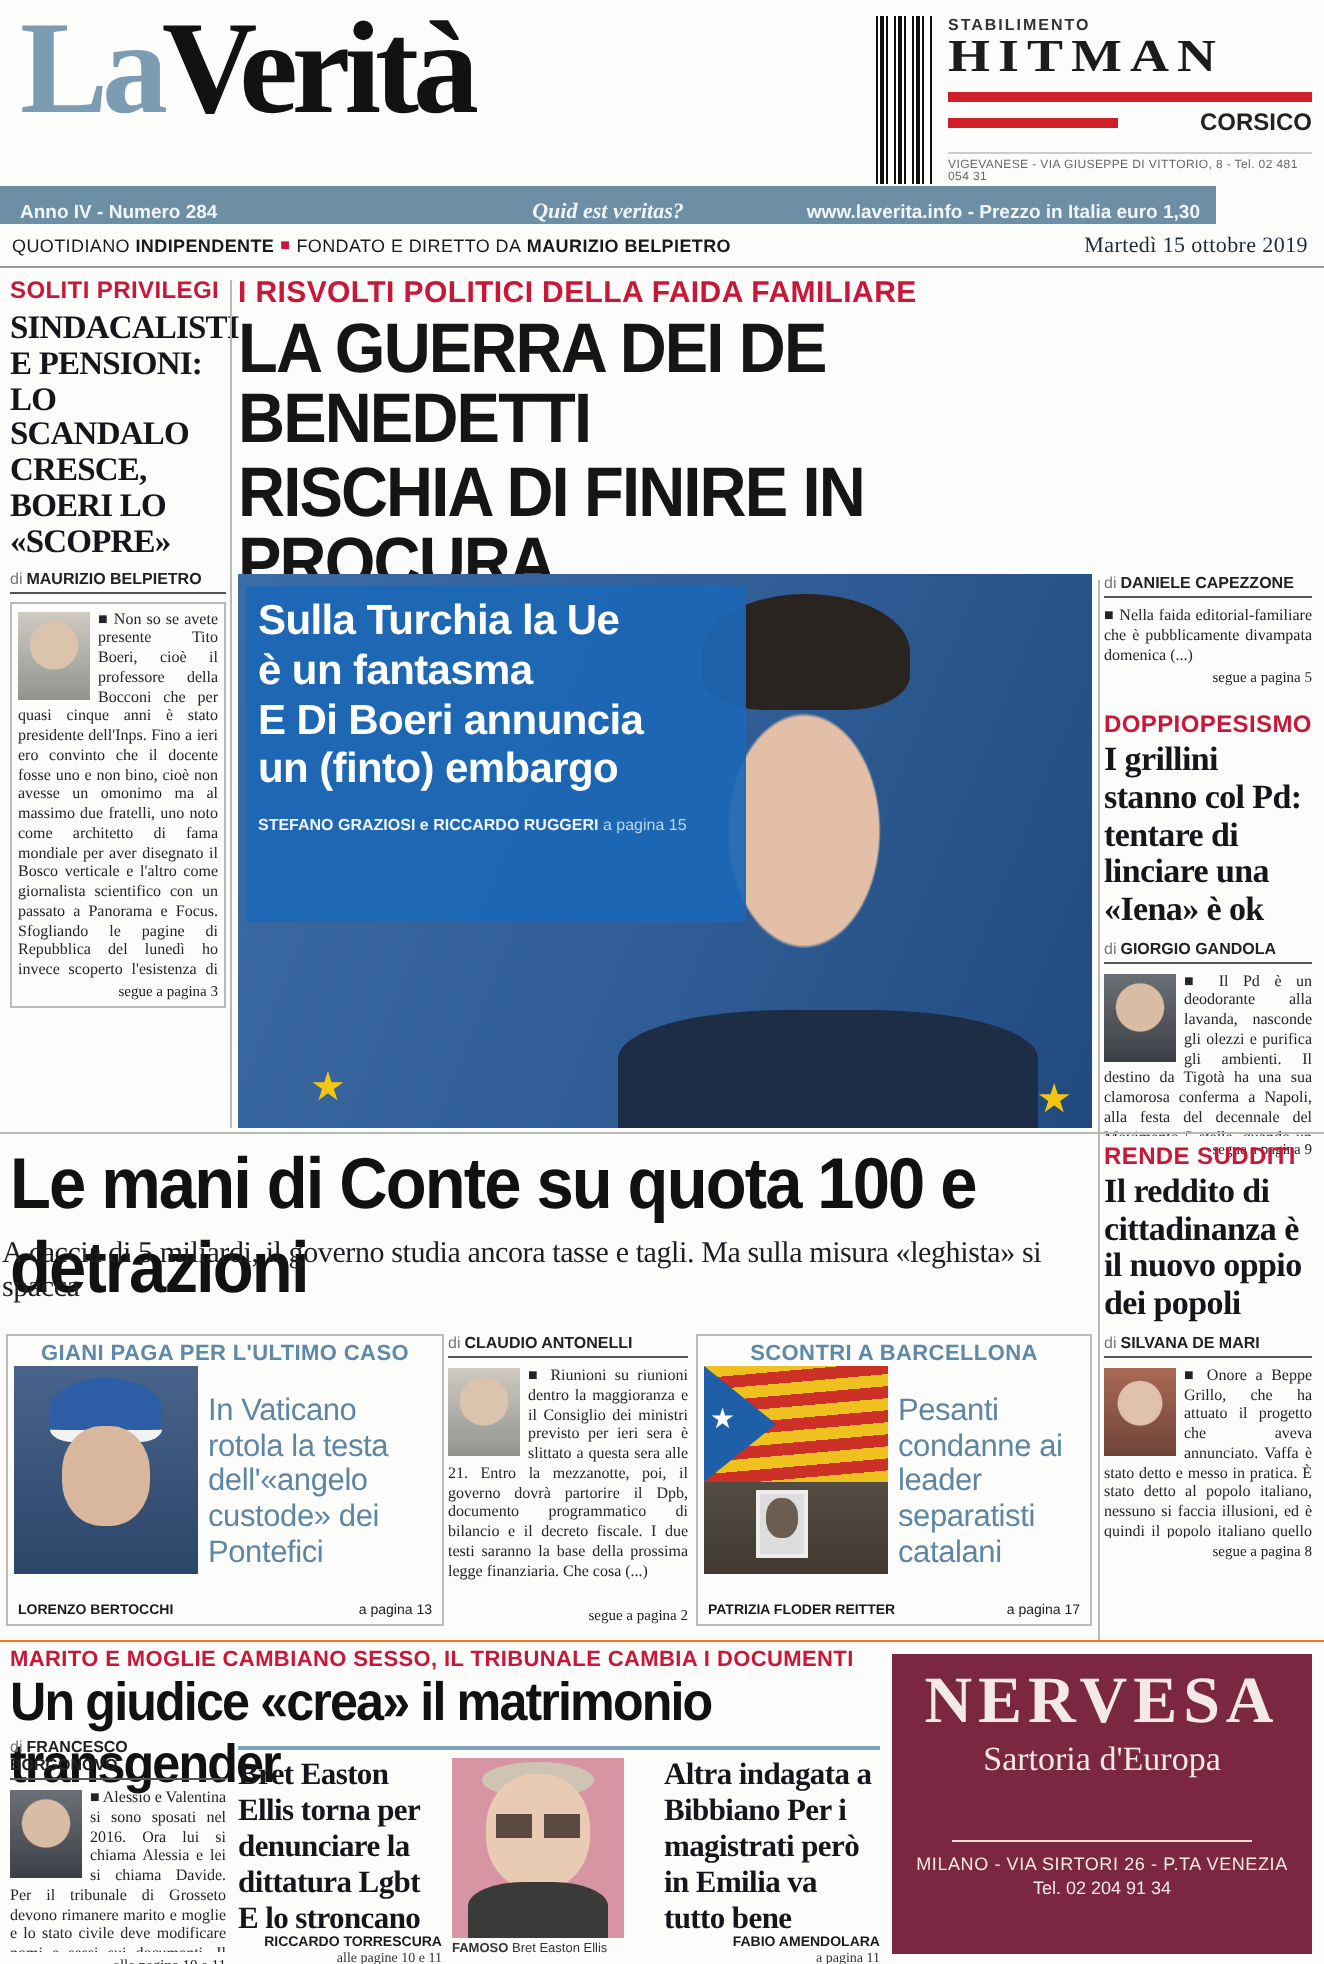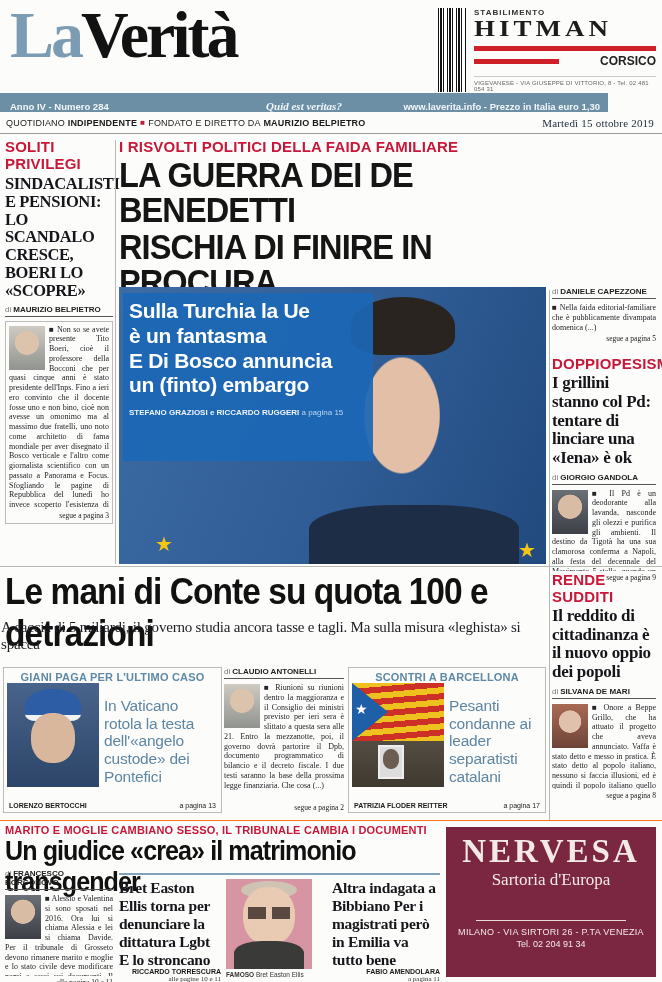--- a/index.html
+++ b/index.html
@@ -28,21 +28,21 @@
   .band .motto{position:absolute;left:0;right:0;text-align:center;font-family:"Liberation Serif",serif;
                font-style:italic;font-weight:bold;font-size:11px;}
   .band .price{margin-left:auto;margin-right:8px;font-weight:bold;}
   .strap{position:absolute;left:0;top:112px;width:662px;height:21px;border-bottom:1px solid #999;
          display:flex;align-items:center;font-size:9px;letter-spacing:.2px;}
   .strap .l{margin-left:6px;}
   .strap b{font-weight:bold;}
   .redsq{color:#c9173a;font-size:8px;margin:0 3px;}
   .strap .date{margin-left:auto;margin-right:8px;font-family:"Liberation Serif",serif;font-size:11px;color:#1b2a38;}
   
-  .klabel{color:#c9173a;font-weight:bold;font-size:15px;letter-spacing:.2px;}
+  .klabel{color:#c9173a;font-weight:bold;font-size:12px;letter-spacing:.2px;}
   .cond{font-weight:800;letter-spacing:-1px;transform:scaleX(.93);transform-origin:0 50%;}
   .serifh{font-family:"Liberation Serif",serif;font-weight:bold;color:#15151b;}
   .byline{font-size:8px;font-weight:bold;color:#222;border-bottom:1px solid #555;padding-bottom:2px;margin:5px 0 4px 0;}
   .byline .di{color:#777;font-weight:normal;margin-right:2px;}
   .body{font-family:"Liberation Serif",serif;font-size:8px;line-height:1.22;text-align:justify;color:#24242a;overflow:hidden;}
   .mug{float:left;width:36px;height:44px;margin:1px 4px 1px 0;
        background:radial-gradient(circle at 50% 38%,#dcc3ac 0 36%,rgba(0,0,0,0) 38%),linear-gradient(#cfcac2,#90948f);}
   .mug.dark{background:radial-gradient(circle at 50% 38%,#d8bca4 0 36%,rgba(0,0,0,0) 38%),linear-gradient(#6b7076,#3c4046);}
   .mug.red{background:radial-gradient(circle at 50% 40%,#e0c2ac 0 34%,rgba(0,0,0,0) 36%),linear-gradient(#a96a54,#6e4438);}
   .more{text-align:right;font-size:7.5px;font-family:"Liberation Serif",serif;color:#222;margin-top:2px;}
@@ -185,21 +185,21 @@
   <div class="hero">
     <div class="hair"></div>
     <div class="face"></div>
     <div class="suit"></div>
     <span class="star" style="left:36px;bottom:8px;">★</span>
     <span class="star" style="right:10px;bottom:2px;">★</span>
     <div class="overlay">
       <div class="bg"></div>
       <div class="line">Sulla Turchia la Ue</div>
       <div class="line">è un fantasma</div>
-      <div class="line">E Di Bosco annuncia</div>
+      <div class="line">E Di Boeri annuncia</div>
       <div class="line">un (finto) embargo</div>
       <div class="auth">
         <span>STEFANO GRAZIOSI e RICCARDO RUGGERI</span> <span class="pg">a pagina 15</span>
       </div>
     </div>
   </div>
   <div class="vline" style="left:549px;top:290px;height:530px;"></div>
 
   <div id="rail1">
     <div class="byline" style="margin-top:0;">

